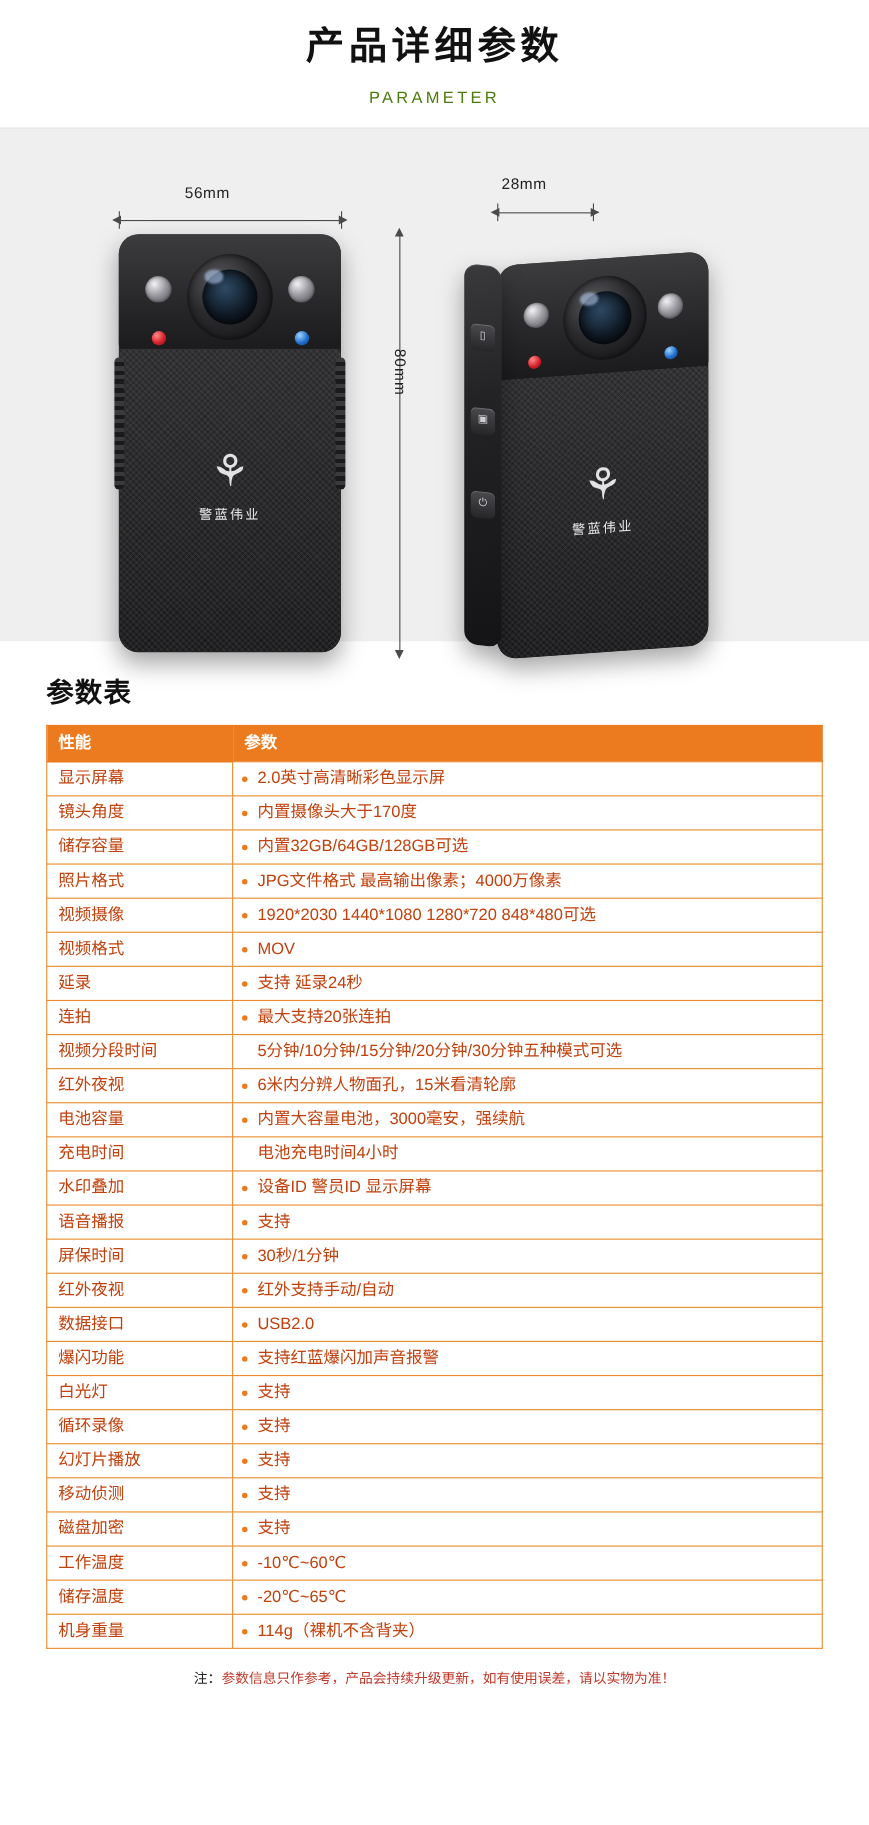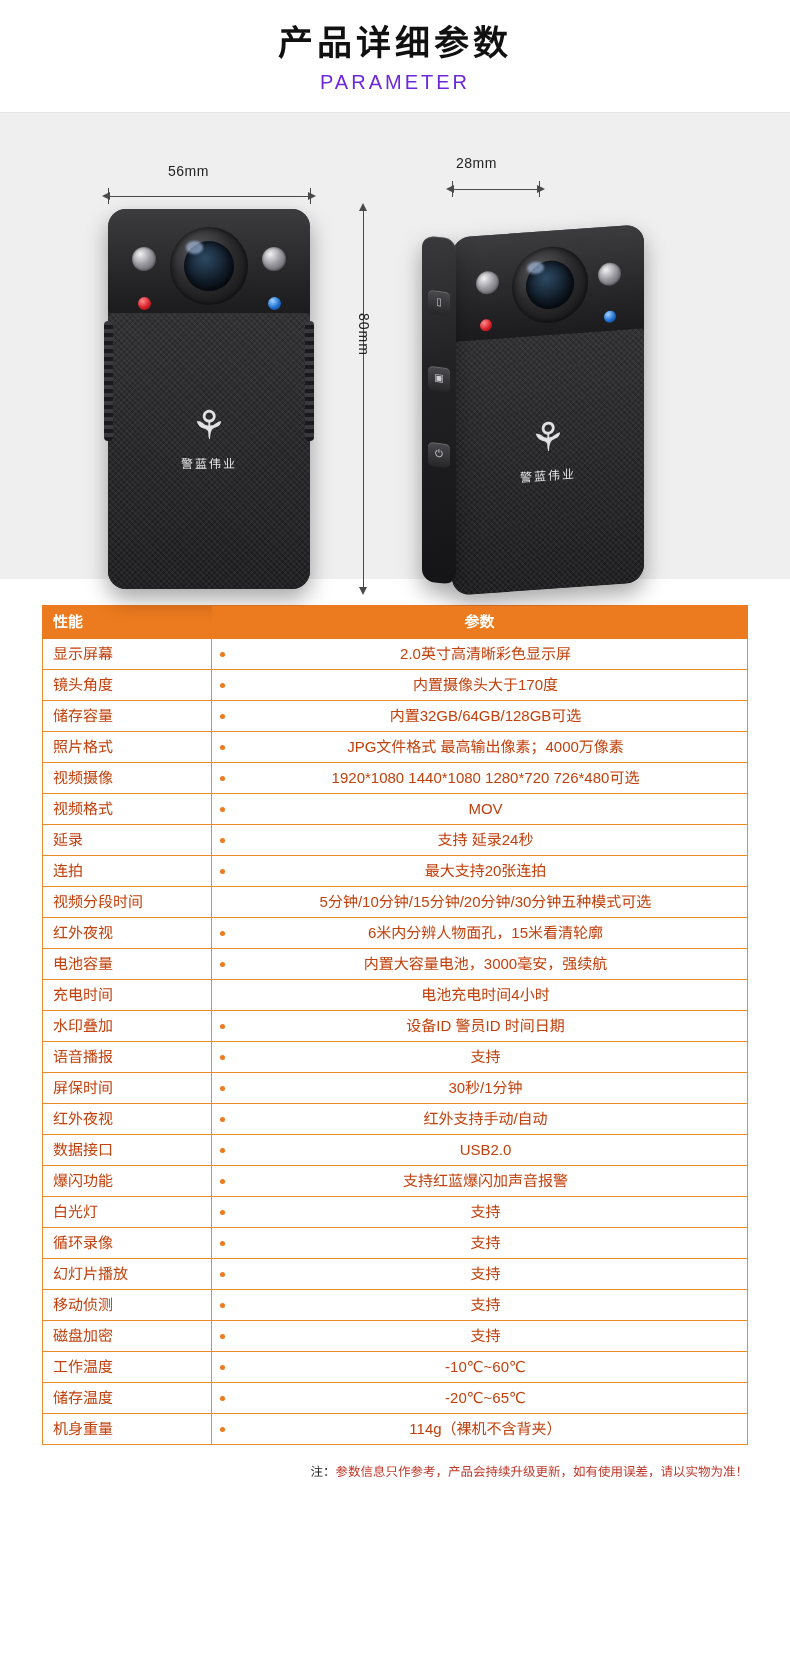--- a/index.html
+++ b/index.html
@@ -16,24 +16,24 @@
   .header{padding:22px 0 18px;text-align:center;background:#fff;}
   .header h1{
     margin:0;
     font-size:35px;
     font-weight:bold;
     letter-spacing:4px;
     color:#111;
     line-height:1.2;
   }
   .header .sub{
-    margin-top:7px;
-    font-size:20px;
+    margin-top:17px;
+    font-size:15px;
     letter-spacing:3px;
-    color:#6d28d9;
+    color:#4d7c0f;
     font-family:"Liberation Sans",sans-serif;
   }
 
   
   .band{
     position:relative;
     background:#efefef;
     height:466px;
     border-top:1px solid #e6e6e6;
   }
@@ -184,32 +184,32 @@
   table.params thead th{
     background:#ec7a1e;
     color:#fff;
     font-weight:bold;
     text-align:left;
     height:32px;
     line-height:32px;
     border-color:#ec7a1e;
   }
   table.params .c1{width:148px;text-align:left;margin-top:36px;}
-  table.params .c2{text-align:center;position:relative;padding-left:22px;}
+  table.params .c2{text-align:left;position:relative;padding-left:22px;}
   .dot{
     position:absolute;
     left:8px;top:50%;
     width:5px;height:5px;
     margin-top:-2px;
     border-radius:50%;
     background:#ec7a1e;
   }
   .footnote{
     padding:8px 42px 22px;
-    text-align:right;
+    text-align:center;
     font-size:12.5px;
     color:#c0392b;
     line-height:1.5;
   }
   .footnote .lbl{color:#222;}
 </style>
 </head>
 <body>
 
 <div class="page">
@@ -287,20 +287,21 @@
       <div class="cam" style="left:422px;top:124px;width:34px;height:346px;border-radius:12px;transform:skewY(6deg);">
         <div class="side-btn" style="left:6px;top:54px;width:22px;height:24px;">▯</div>
         <div class="side-btn" style="left:6px;top:130px;width:22px;height:24px;">▣</div>
         <div class="side-btn" style="left:6px;top:206px;width:22px;height:24px;">⏻</div>
       </div>
 
     </div>
   </div>
 
   <div class="spec">
+    <h2>参数表</h2>
     <table class="params">
       <thead>
         <tr>
           <th class="c1">性能</th>
           <th class="c2" style="padding-left:10px;">参数</th>
         </tr>
       </thead>
       <tbody id="spec-body">
           <tr>
             <td class="c1">显示屏幕</td>
@@ -313,21 +314,21 @@
           <tr>
             <td class="c1">储存容量</td>
             <td class="c2"><span class="dot"></span><span>内置32GB/64GB/128GB可选</span></td>
           </tr>
           <tr>
             <td class="c1">照片格式</td>
             <td class="c2"><span class="dot"></span><span>JPG文件格式 最高输出像素；4000万像素</span></td>
           </tr>
           <tr>
             <td class="c1">视频摄像</td>
-            <td class="c2"><span class="dot"></span><span>1920*1080  1440*1080  1280*720  726*480可选</span></td>
+            <td class="c2"><span class="dot"></span><span>1920*2030  1440*1080  1280*720  848*480可选</span></td>
           </tr>
           <tr>
             <td class="c1">视频格式</td>
             <td class="c2"><span class="dot"></span><span>MOV</span></td>
           </tr>
           <tr>
             <td class="c1">延录</td>
             <td class="c2"><span class="dot"></span><span>支持 延录24秒</span></td>
           </tr>
           <tr>
@@ -345,21 +346,21 @@
           <tr>
             <td class="c1">电池容量</td>
             <td class="c2"><span class="dot"></span><span>内置大容量电池，3000毫安，强续航</span></td>
           </tr>
           <tr>
             <td class="c1">充电时间</td>
             <td class="c2 nodot"><span>电池充电时间4小时</span></td>
           </tr>
           <tr>
             <td class="c1">水印叠加</td>
-            <td class="c2"><span class="dot"></span><span>设备ID 警员ID 时间日期</span></td>
+            <td class="c2"><span class="dot"></span><span>设备ID 警员ID 显示屏幕</span></td>
           </tr>
           <tr>
             <td class="c1">语音播报</td>
             <td class="c2"><span class="dot"></span><span>支持</span></td>
           </tr>
           <tr>
             <td class="c1">屏保时间</td>
             <td class="c2"><span class="dot"></span><span>30秒/1分钟</span></td>
           </tr>
           <tr>

